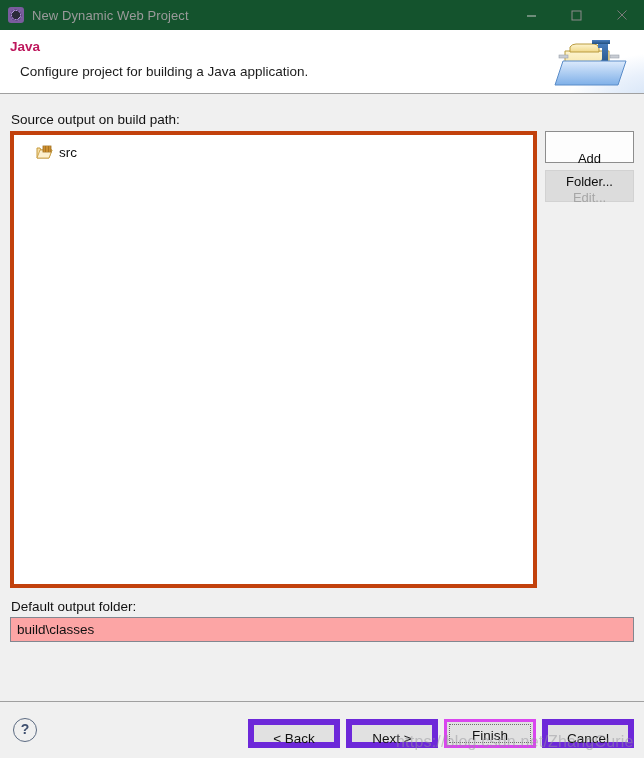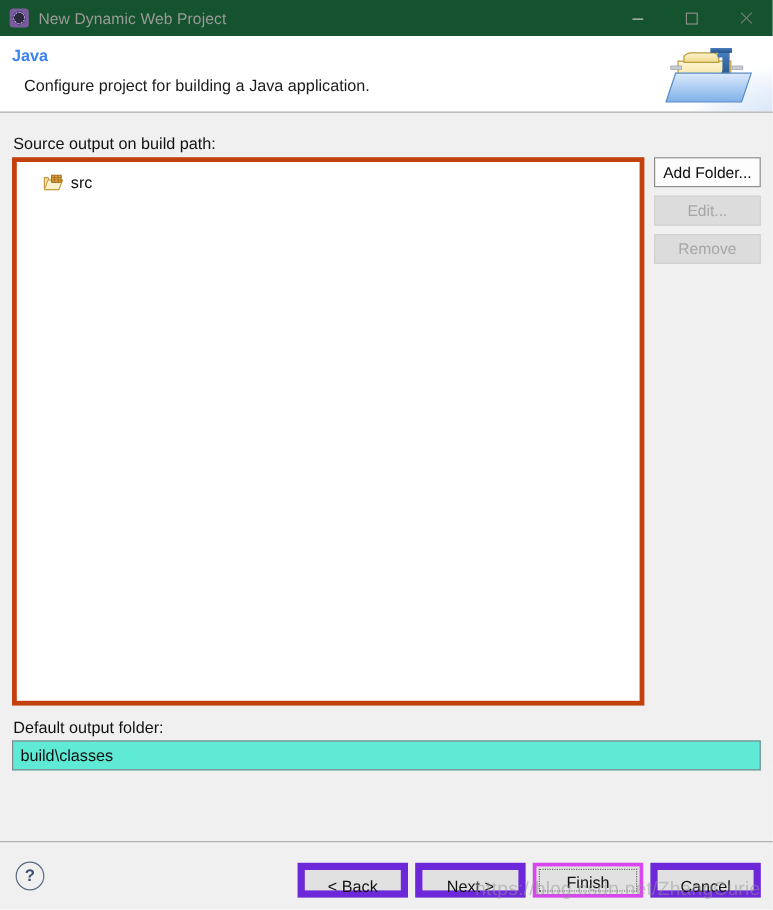--- a/index.html
+++ b/index.html
@@ -85,21 +85,21 @@
     left: 0; top: 30px;
     width: 644px; height: 63px;
     background: #ffffff;
     overflow: hidden;
   }
   .header-title {
     position: absolute;
     left: 10px; top: 9px;
     font-size: 13.5px;
     font-weight: bold;
-    color: #3b82f6;
+    color: #be185d;
   }
   .header-desc {
     position: absolute;
     left: 20px; top: 34px;
     font-size: 13.5px;
     color: #1c1c1c;
   }
   .header-art {
     position: absolute;
     right: 0; top: 0;
@@ -166,21 +166,21 @@
     height: 25px;
     font-family: "Liberation Sans", sans-serif;
     font-size: 13px;
     line-height: 23px;
     text-align: center;
     border: 1px solid #adadad;
     background: #e1e1e1;
     color: #111111;
     box-sizing: border-box;
     margin-bottom: 7px;
-    padding: 0;
+    padding: 15px;
   }
   .btn.enabled {
     background: #fdfdfd;
     border-color: #8d8d8d;
     color: #0d0d0d;
   }
   .btn.disabled {
     background: #dcdcdc;
     border-color: #d2d2d2;
     color: #a6a6a6;
@@ -189,21 +189,21 @@
   .label-out {
     position: absolute;
     left: 11px; top: 505px;
     font-size: 13.5px;
     color: #111111;
   }
   .out-field {
     position: absolute;
     left: 10px; top: 523px;
     width: 624px; height: 25px;
-    background: #5eead4;
+    background: #fca5a5;
     border: 1px solid #828790;
     box-sizing: border-box;
     font-family: "Liberation Sans", sans-serif;
     font-size: 13.5px;
     color: #101010;
     padding: 0 0 0 6px;
     outline: none;
   }
 
   
@@ -360,21 +360,20 @@
             <line x1="12.5" y1="1" x2="12.5" y2="7" stroke="#9c6b1c" stroke-width="0.7"></line>
           </svg>
         </span>
         <span class="list-item-label">src</span>
       </div>
     </div>
 
     <div class="side-buttons">
       <button class="btn enabled">Add Folder...</button>
       <button class="btn disabled">Edit...</button>
-      <button class="btn disabled">Remove</button>
     </div>
 
     <div class="label-out">Default output folder:</div>
     <input class="out-field" type="text" value="build\classes" style="">
   </div>
 
   <div class="footer-sep"></div>
   <div class="footer">
     <div class="help-btn">?</div>
     <div class="footer-buttons">

